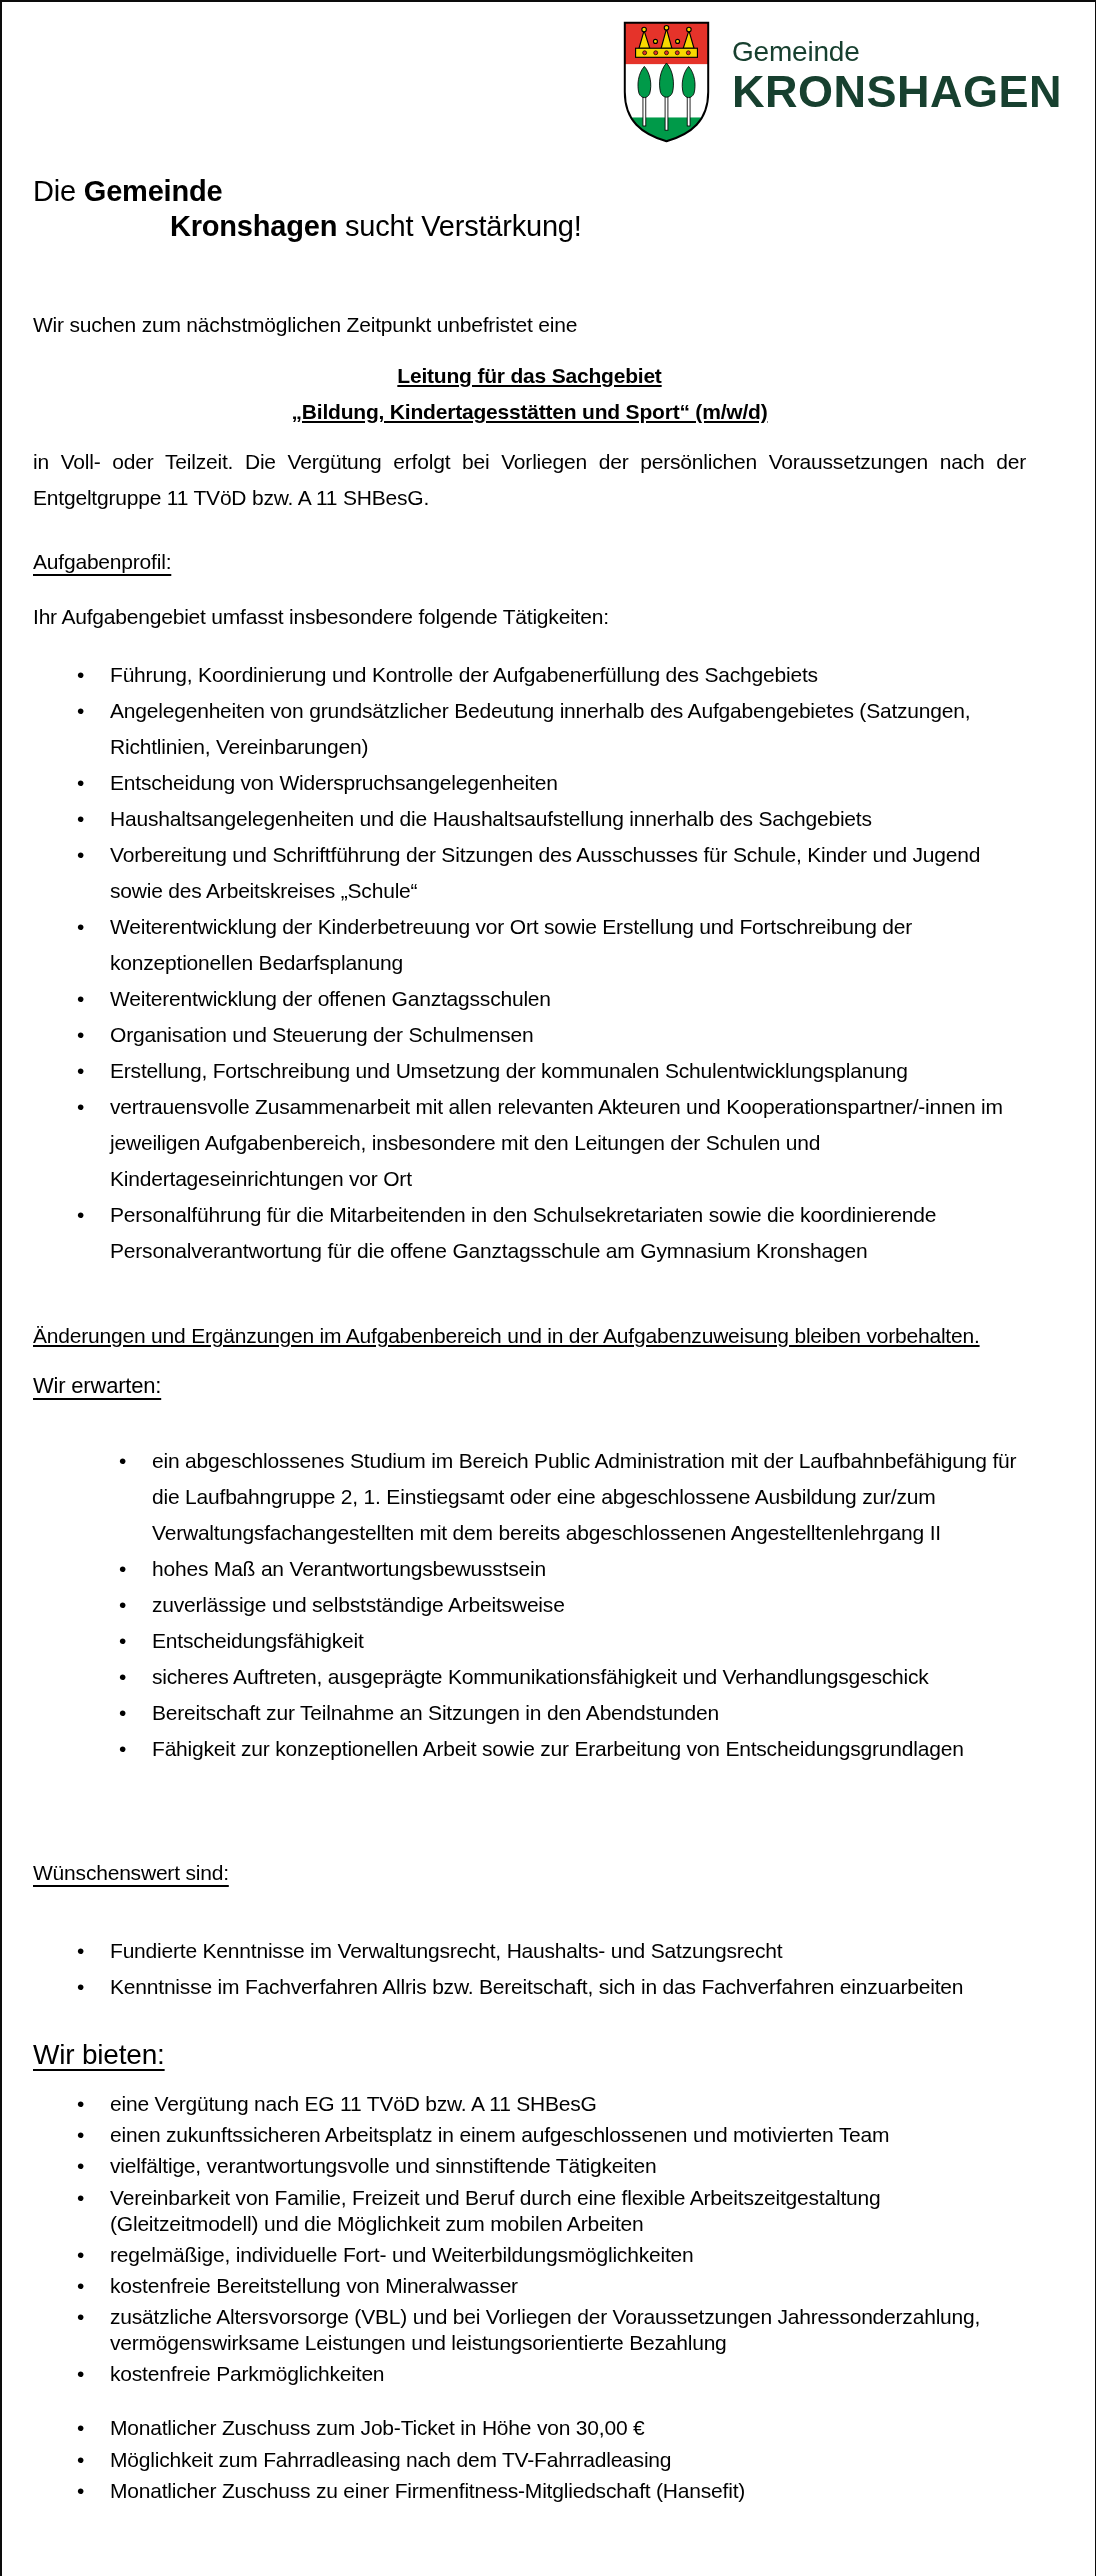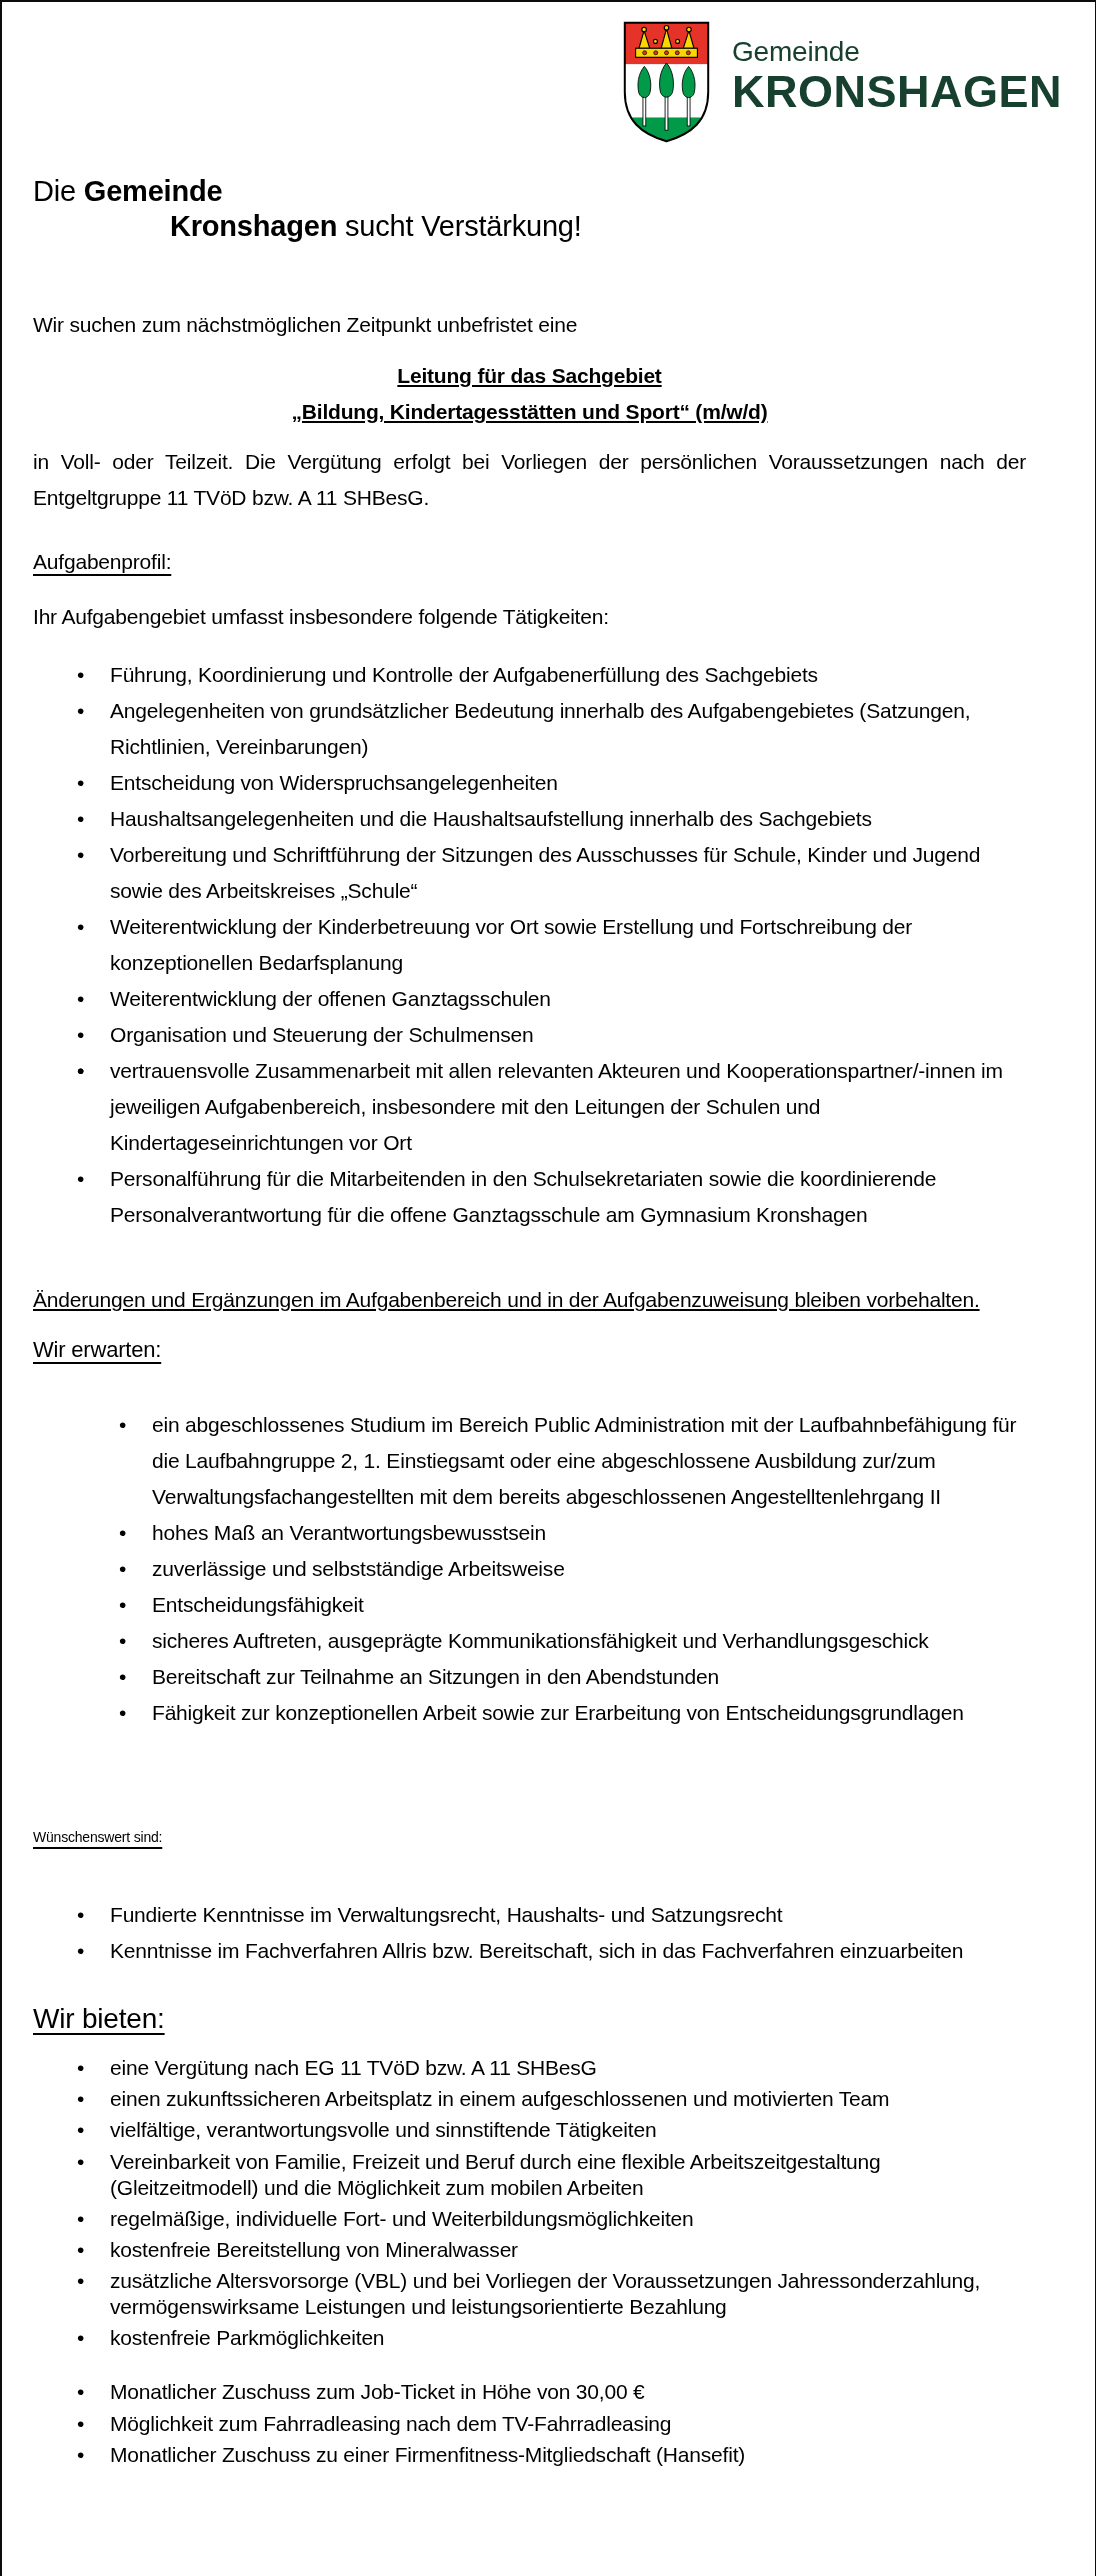--- a/index.html
+++ b/index.html
@@ -114,39 +114,39 @@
   <p class="body-line" style="margin-top:19px;">Ihr Aufgabengebiet umfasst insbesondere folgende Tätigkeiten:</p>
   <ul class="spaced ul-a" style="margin-top:22px;">
       <li><span class="blt">•</span><span>Führung, Koordinierung und Kontrolle der Aufgabenerfüllung des Sachgebiets</span></li>
       <li><span class="blt">•</span><span>Angelegenheiten von grundsätzlicher Bedeutung innerhalb des Aufgabengebietes (Satzungen, Richtlinien, Vereinbarungen)</span></li>
       <li><span class="blt">•</span><span>Entscheidung von Widerspruchsangelegenheiten</span></li>
       <li><span class="blt">•</span><span>Haushaltsangelegenheiten und die Haushaltsaufstellung innerhalb des Sachgebiets</span></li>
       <li><span class="blt">•</span><span>Vorbereitung und Schriftführung der Sitzungen des Ausschusses für Schule, Kinder und Jugend sowie des Arbeitskreises „Schule“</span></li>
       <li><span class="blt">•</span><span>Weiterentwicklung der Kinderbetreuung vor Ort sowie Erstellung und Fortschreibung der konzeptionellen Bedarfsplanung</span></li>
       <li><span class="blt">•</span><span>Weiterentwicklung der offenen Ganztagsschulen</span></li>
       <li><span class="blt">•</span><span>Organisation und Steuerung der Schulmensen</span></li>
-      <li><span class="blt">•</span></li>
+      <li><span class="blt">•</span><span>Erstellung, Fortschreibung und Umsetzung der kommunalen Schulentwicklungsplanung</span></li>
       <li><span class="blt">•</span><span>vertrauensvolle Zusammenarbeit mit allen relevanten Akteuren und Kooperationspartner/-innen im jeweiligen Aufgabenbereich, insbesondere mit den Leitungen der Schulen und Kindertageseinrichtungen vor Ort</span></li>
       <li><span class="blt">•</span><span>Personalführung für die Mitarbeitenden in den Schulsekretariaten sowie die koordinierende Personalverantwortung für die offene Ganztagsschule am Gymnasium Kronshagen</span></li>
     </ul>
 
   <p class="just" style="margin-top:49px;text-decoration:underline;">Änderungen und Ergänzungen im Aufgabenbereich und in der Aufgabenzuweisung bleiben vorbehalten.</p>
 
   <h2 class="uhead" style="margin-top:14px;font-size:22px;"><span>Wir erwarten:</span></h2>
   <ul class="spaced ul-b" style="margin-top:39px;">
       <li><span class="blt">•</span><span>ein abgeschlossenes Studium im Bereich Public Administration mit der Laufbahn­befähigung für die Laufbahngruppe 2, 1. Einstiegsamt oder eine abgeschlossene Ausbildung zur/zum Verwaltungsfachangestellten mit dem bereits abgeschlossenen Angestelltenlehrgang II</span></li>
       <li><span class="blt">•</span><span>hohes Maß an Verantwortungsbewusstsein</span></li>
       <li><span class="blt">•</span><span>zuverlässige und selbstständige Arbeitsweise</span></li>
       <li><span class="blt">•</span><span>Entscheidungsfähigkeit</span></li>
       <li><span class="blt">•</span><span>sicheres Auftreten, ausgeprägte Kommunikationsfähigkeit und Verhandlungsgeschick</span></li>
       <li><span class="blt">•</span><span>Bereitschaft zur Teilnahme an Sitzungen in den Abendstunden</span></li>
       <li><span class="blt">•</span><span>Fähigkeit zur konzeptionellen Arbeit sowie zur Erarbeitung von Entscheidungsgrundlagen</span></li>
     </ul>
 
-  <h2 class="uhead" style="margin-top:88px;font-size:14px;"><span>Wünschenswert sind:</span></h2>
+  <h2 class="uhead" style="margin-top:88px;font-size:21px;"><span>Wünschenswert sind:</span></h2>
   <ul class="spaced ul-a" style="margin-top:42px;">
       <li><span class="blt">•</span><span>Fundierte Kenntnisse im Verwaltungsrecht, Haushalts- und Satzungsrecht</span></li>
       <li><span class="blt">•</span><span>Kenntnisse im Fachverfahren Allris bzw. Bereitschaft, sich in das Fachverfahren einzuarbeiten</span></li>
     </ul>
 
   <h2 class="uhead" style="margin-top:32px;font-size:28px;"><span>Wir bieten:</span></h2>
   <ul class="tight ul-a" style="margin-top:18px;">
       <li><span class="blt">•</span><span>eine Vergütung nach EG 11 TVöD bzw. A 11 SHBesG</span></li>
       <li><span class="blt">•</span><span>einen zukunftssicheren Arbeitsplatz in einem aufgeschlossenen und motivierten Team</span></li>
       <li><span class="blt">•</span><span>vielfältige, verantwortungsvolle und sinnstiftende Tätigkeiten</span></li>

